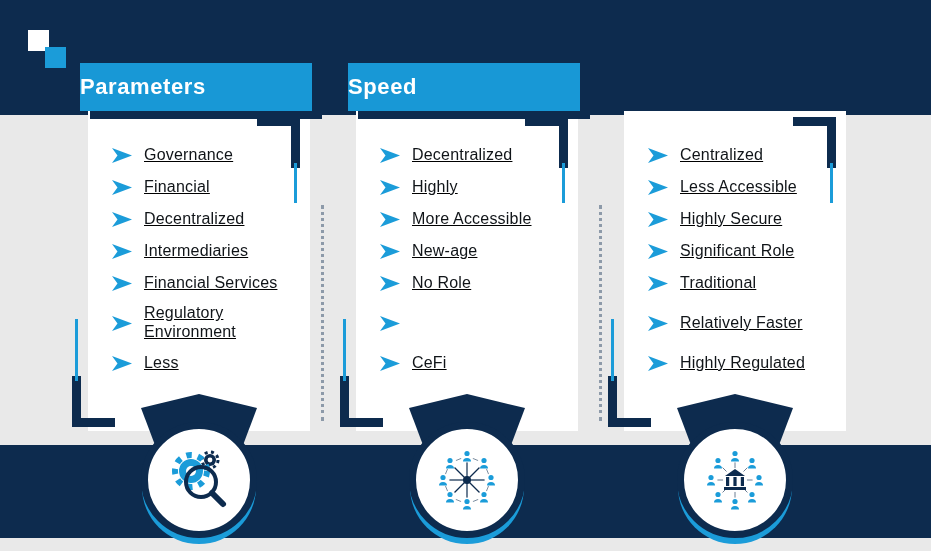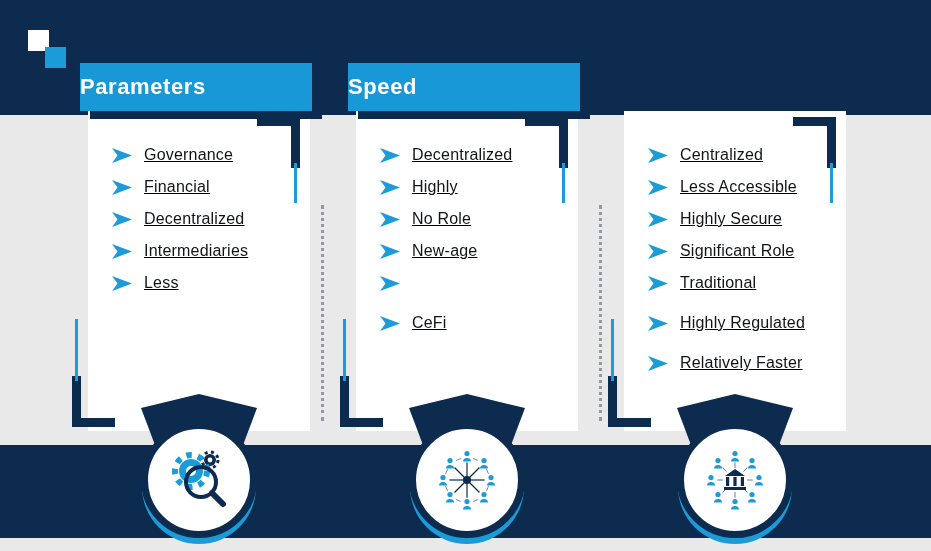--- a/index.html
+++ b/index.html
@@ -111,20 +111,36 @@
               </svg>
             </span>
             <span class="lbl">Intermediaries</span>
           </li>
         <li class="row">
             <span class="arrow-icon">
               <svg width="20" height="15" viewBox="0 0 20 15">
                 <polygon points="0,0 20,7.5 0,15 5.5,7.5" fill="#1b9cd9"></polygon>
               </svg>
             </span>
+            <span class="lbl">Financial Services</span>
+          </li>
+        <li class="row">
+            <span class="arrow-icon">
+              <svg width="20" height="15" viewBox="0 0 20 15">
+                <polygon points="0,0 20,7.5 0,15 5.5,7.5" fill="#1b9cd9"></polygon>
+              </svg>
+            </span>
+            <span class="lbl">Regulatory Environment</span>
+          </li>
+        <li class="row">
+            <span class="arrow-icon">
+              <svg width="20" height="15" viewBox="0 0 20 15">
+                <polygon points="0,0 20,7.5 0,15 5.5,7.5" fill="#1b9cd9"></polygon>
+              </svg>
+            </span>
             <span class="lbl">Less</span>
           </li>
       </ul>
     </div>
     <header class="hdr">
         <span>Parameters</span>
       </header>
     <div class="ribbon">
       <svg width="120" height="62" viewBox="0 0 120 62">
           <path d="M2,15 L60,1 L118,15 L101,60 L19,60 Z" fill="#0d2b4e"></path>
@@ -166,29 +182,37 @@
               </svg>
             </span>
             <span class="lbl">Highly</span>
           </li>
         <li class="row">
             <span class="arrow-icon">
               <svg width="20" height="15" viewBox="0 0 20 15">
                 <polygon points="0,0 20,7.5 0,15 5.5,7.5" fill="#1b9cd9"></polygon>
               </svg>
             </span>
+            <span class="lbl">More Accessible</span>
+          </li>
+        <li class="row">
+            <span class="arrow-icon">
+              <svg width="20" height="15" viewBox="0 0 20 15">
+                <polygon points="0,0 20,7.5 0,15 5.5,7.5" fill="#1b9cd9"></polygon>
+              </svg>
+            </span>
+            <span class="lbl">New-age</span>
+          </li>
+        <li class="row">
+            <span class="arrow-icon">
+              <svg width="20" height="15" viewBox="0 0 20 15">
+                <polygon points="0,0 20,7.5 0,15 5.5,7.5" fill="#1b9cd9"></polygon>
+              </svg>
+            </span>
             <span class="lbl">No Role</span>
-          </li>
-        <li class="row">
-            <span class="arrow-icon">
-              <svg width="20" height="15" viewBox="0 0 20 15">
-                <polygon points="0,0 20,7.5 0,15 5.5,7.5" fill="#1b9cd9"></polygon>
-              </svg>
-            </span>
-            <span class="lbl">New-age</span>
           </li>
         <li class="row">
             <span class="arrow-icon">
               <svg width="20" height="15" viewBox="0 0 20 15">
                 <polygon points="0,0 20,7.5 0,15 5.5,7.5" fill="#1b9cd9"></polygon>
               </svg>
             </span>
           </li>
         <li class="row">
             <span class="arrow-icon">
@@ -300,29 +324,29 @@
               </svg>
             </span>
             <span class="lbl">Traditional</span>
           </li>
         <li class="row">
             <span class="arrow-icon">
               <svg width="20" height="15" viewBox="0 0 20 15">
                 <polygon points="0,0 20,7.5 0,15 5.5,7.5" fill="#1b9cd9"></polygon>
               </svg>
             </span>
+            <span class="lbl">Relatively Faster</span>
+          </li>
+        <li class="row">
+            <span class="arrow-icon">
+              <svg width="20" height="15" viewBox="0 0 20 15">
+                <polygon points="0,0 20,7.5 0,15 5.5,7.5" fill="#1b9cd9"></polygon>
+              </svg>
+            </span>
             <span class="lbl">Highly Regulated</span>
-          </li>
-        <li class="row">
-            <span class="arrow-icon">
-              <svg width="20" height="15" viewBox="0 0 20 15">
-                <polygon points="0,0 20,7.5 0,15 5.5,7.5" fill="#1b9cd9"></polygon>
-              </svg>
-            </span>
-            <span class="lbl">Relatively Faster</span>
           </li>
       </ul>
     </div>
     <div class="ribbon">
       <svg width="120" height="62" viewBox="0 0 120 62">
           <path d="M2,15 L60,1 L118,15 L101,60 L19,60 Z" fill="#0d2b4e"></path>
         </svg>
     </div>
     <div class="icon-circle">
       <svg width="68" height="68" viewBox="0 0 68 68">

